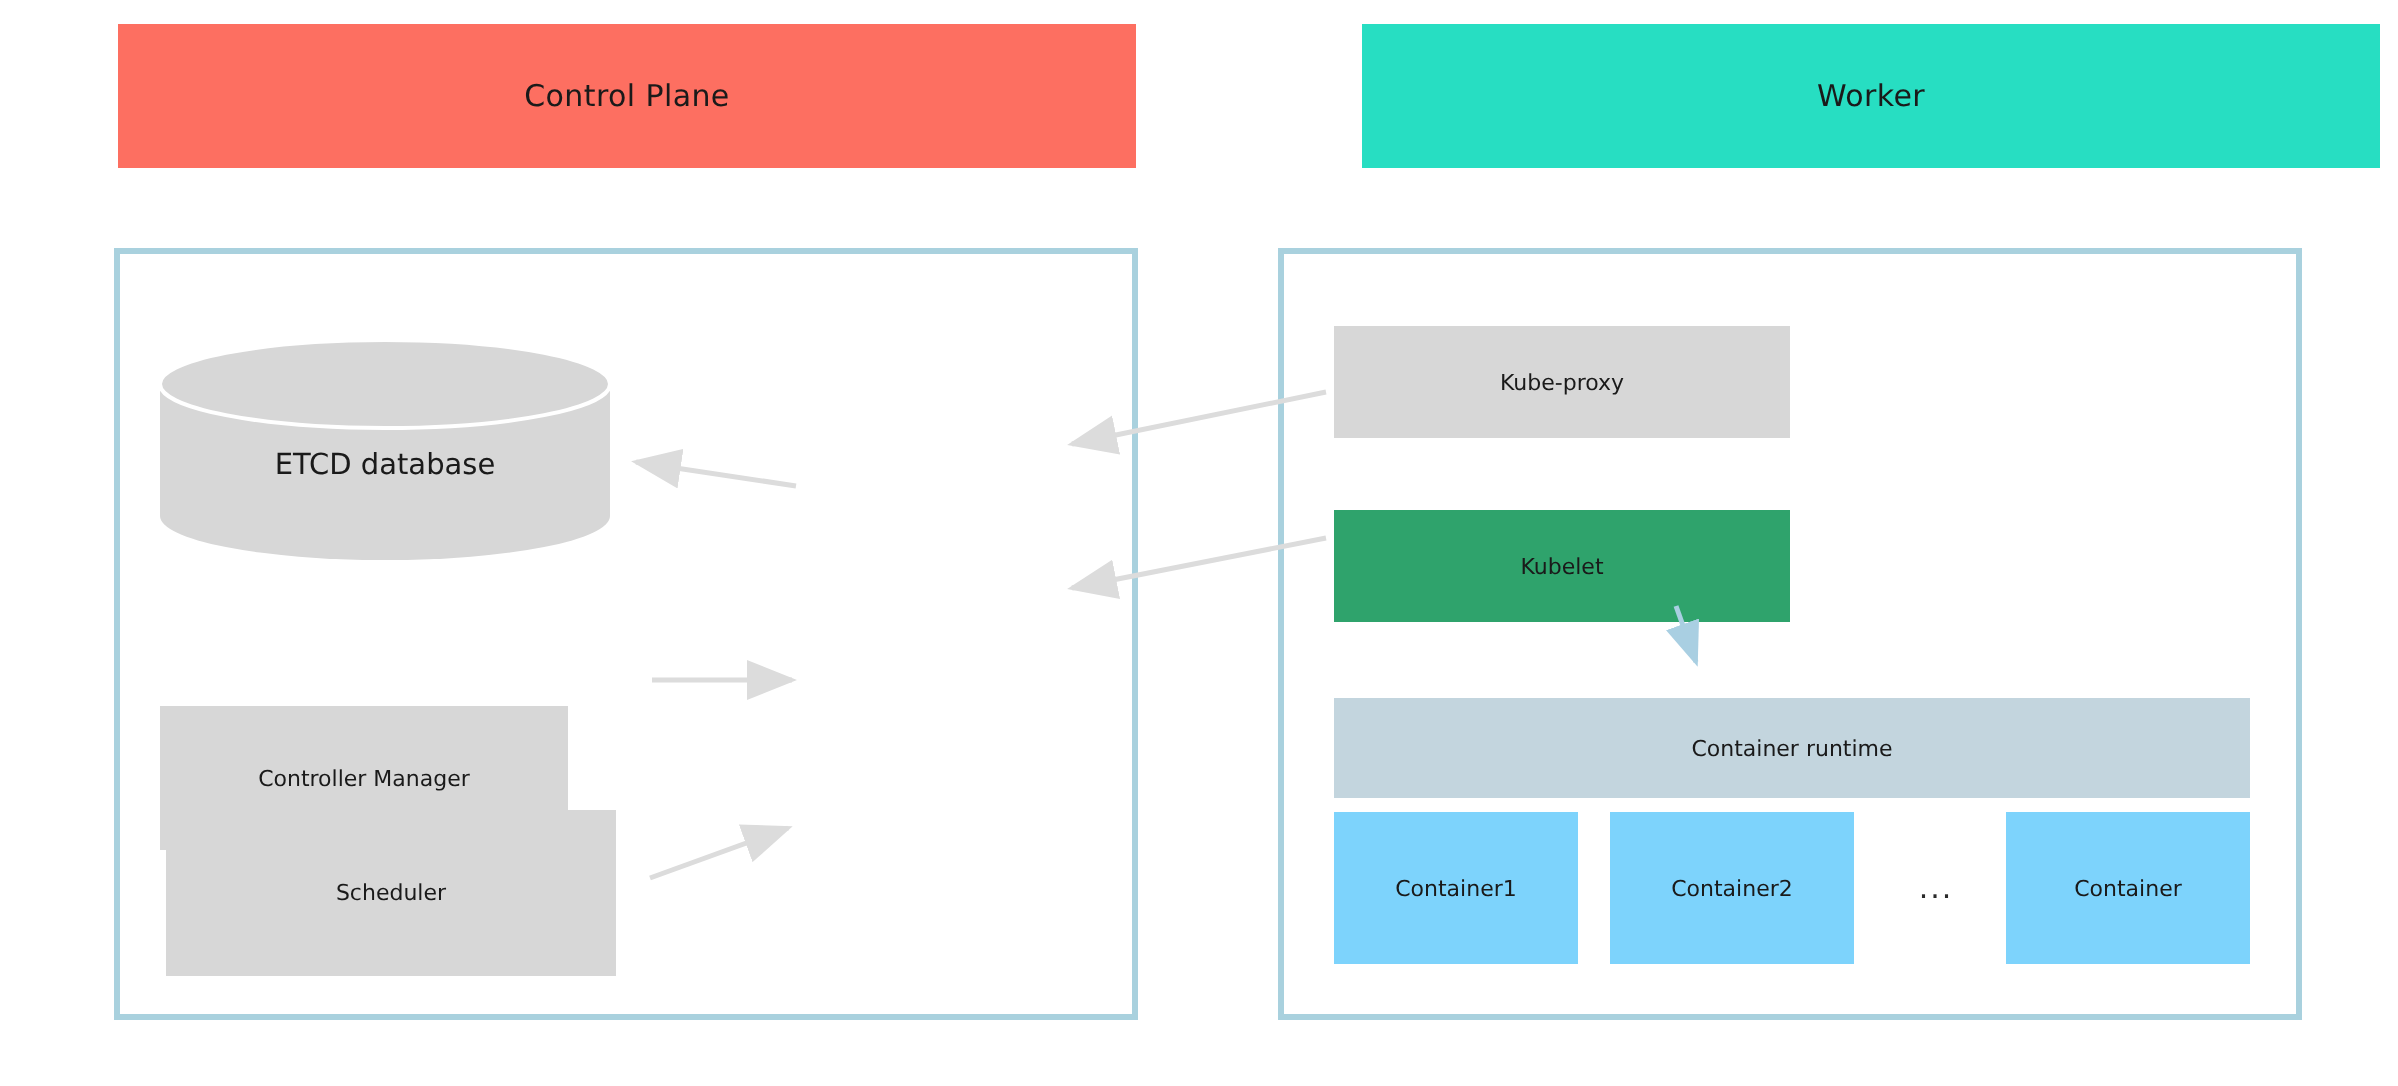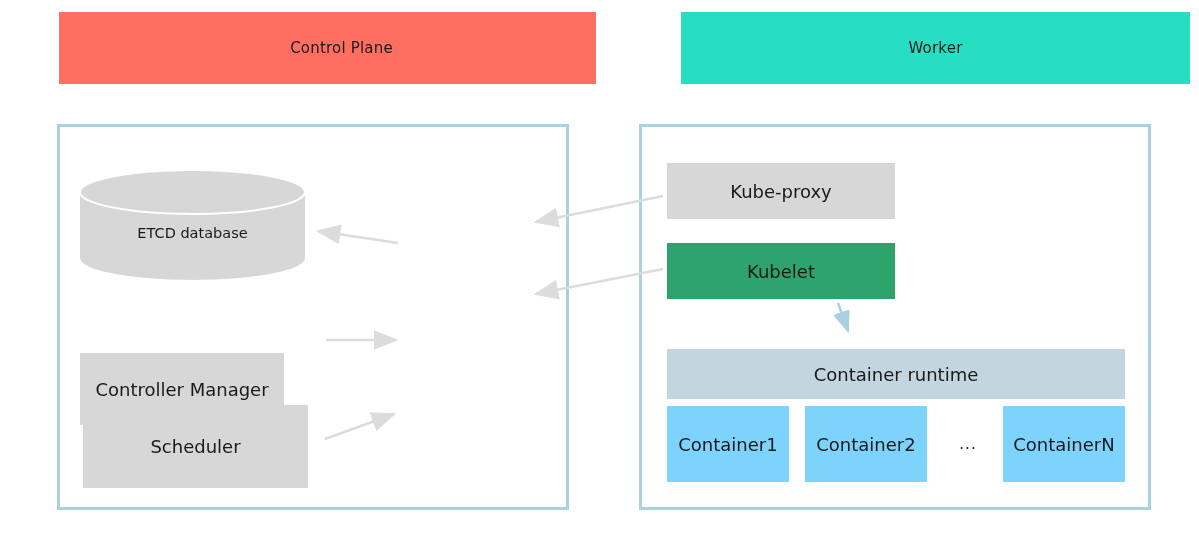--- a/index.html
+++ b/index.html
@@ -27,21 +27,20 @@
     font-size: 15px;
     color: #1a1a1a;
     letter-spacing: 0.2px;
   }
   .header-control {
     left: 59px;
     top: 12px;
     width: 509px;
     height: 72px;
     background: #fd6f61;
-    padding-left: 28px;
   }
   .header-worker {
     left: 640px;
     top: 12px;
     width: 509px;
     height: 72px;
     background: #27dec2;
     margin-left: 41px;
   }
 
@@ -62,27 +61,27 @@
     top: 124px;
     width: 512px;
     height: 386px;
   }
 
   
   .box {
     display: flex;
     align-items: center;
     justify-content: center;
-    font-size: 18px;
+    font-size: 11px;
     color: #1a1a1a;
     text-align: center;
     box-sizing: border-box;
   }
   .box-gray   { background: #d7d7d7; }
-  .box-green  { background: #2fa36c; }
+  .box-green  { background: #2fa36c; margin-top: 12px; }
   .box-blue   { background: #c3d5de; }
   .box-yellow { background: #7dd3fc; }
 
   
   .etcd-wrap {
     left: 80px;
     top: 170px;
     width: 225px;
     height: 110px;
   }
@@ -207,21 +206,21 @@
   <div class="abs box box-gray kube-proxy">Kube-proxy</div>
 
   <div class="abs box box-green kubelet">Kubelet</div>
 
   <div class="abs box box-blue container-runtime">Container runtime</div>
 
   <div class="abs containers-row">
     <div class="ctr-box box box-yellow ctr-1">Container1</div>
     <div class="ctr-box box box-yellow ctr-2">Container2</div>
     <div class="ctr-ellipsis">...</div>
-    <div class="ctr-box box box-yellow ctr-n">ContainerN</div>
+    <div class="ctr-box box box-yellow ctr-n">Container</div>
   </div>
 
   <svg class="abs arrow-layer">
     <defs>
       <marker id="ah-gray" markerWidth="10" markerHeight="8" refX="9" refY="4" orient="auto" markerUnits="strokeWidth">
         <path d="M0,0 L10,4 L0,8 z" fill="#dcdcdc"></path>
       </marker>
       <marker id="ah-blue" markerWidth="9" markerHeight="7" refX="8" refY="3.5" orient="auto" markerUnits="strokeWidth">
         <path d="M0,0 L9,3.5 L0,7 z" fill="#a9cfe2"></path>
       </marker>

